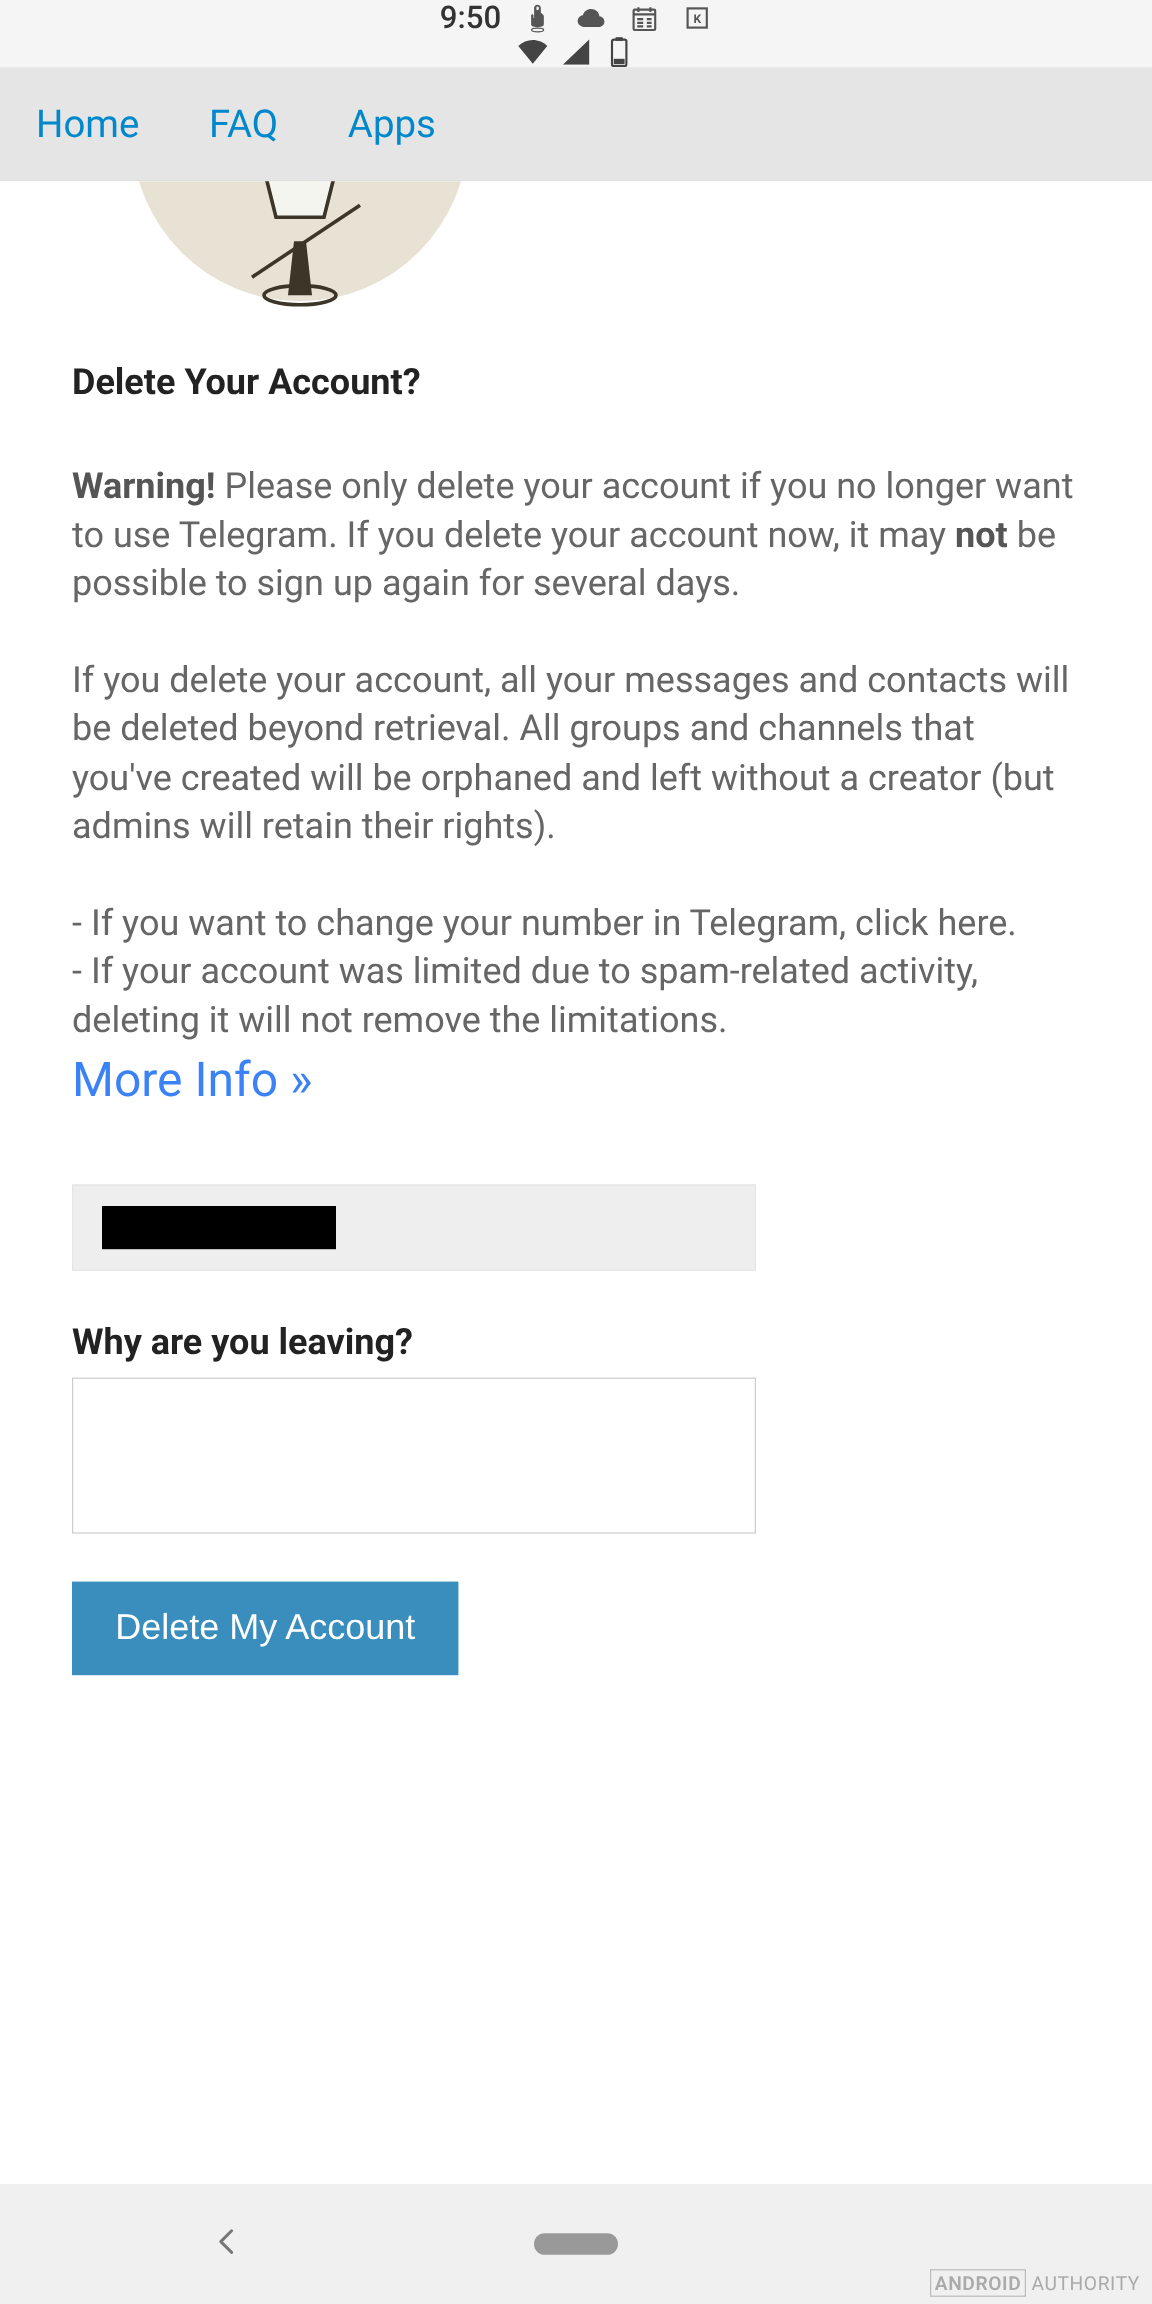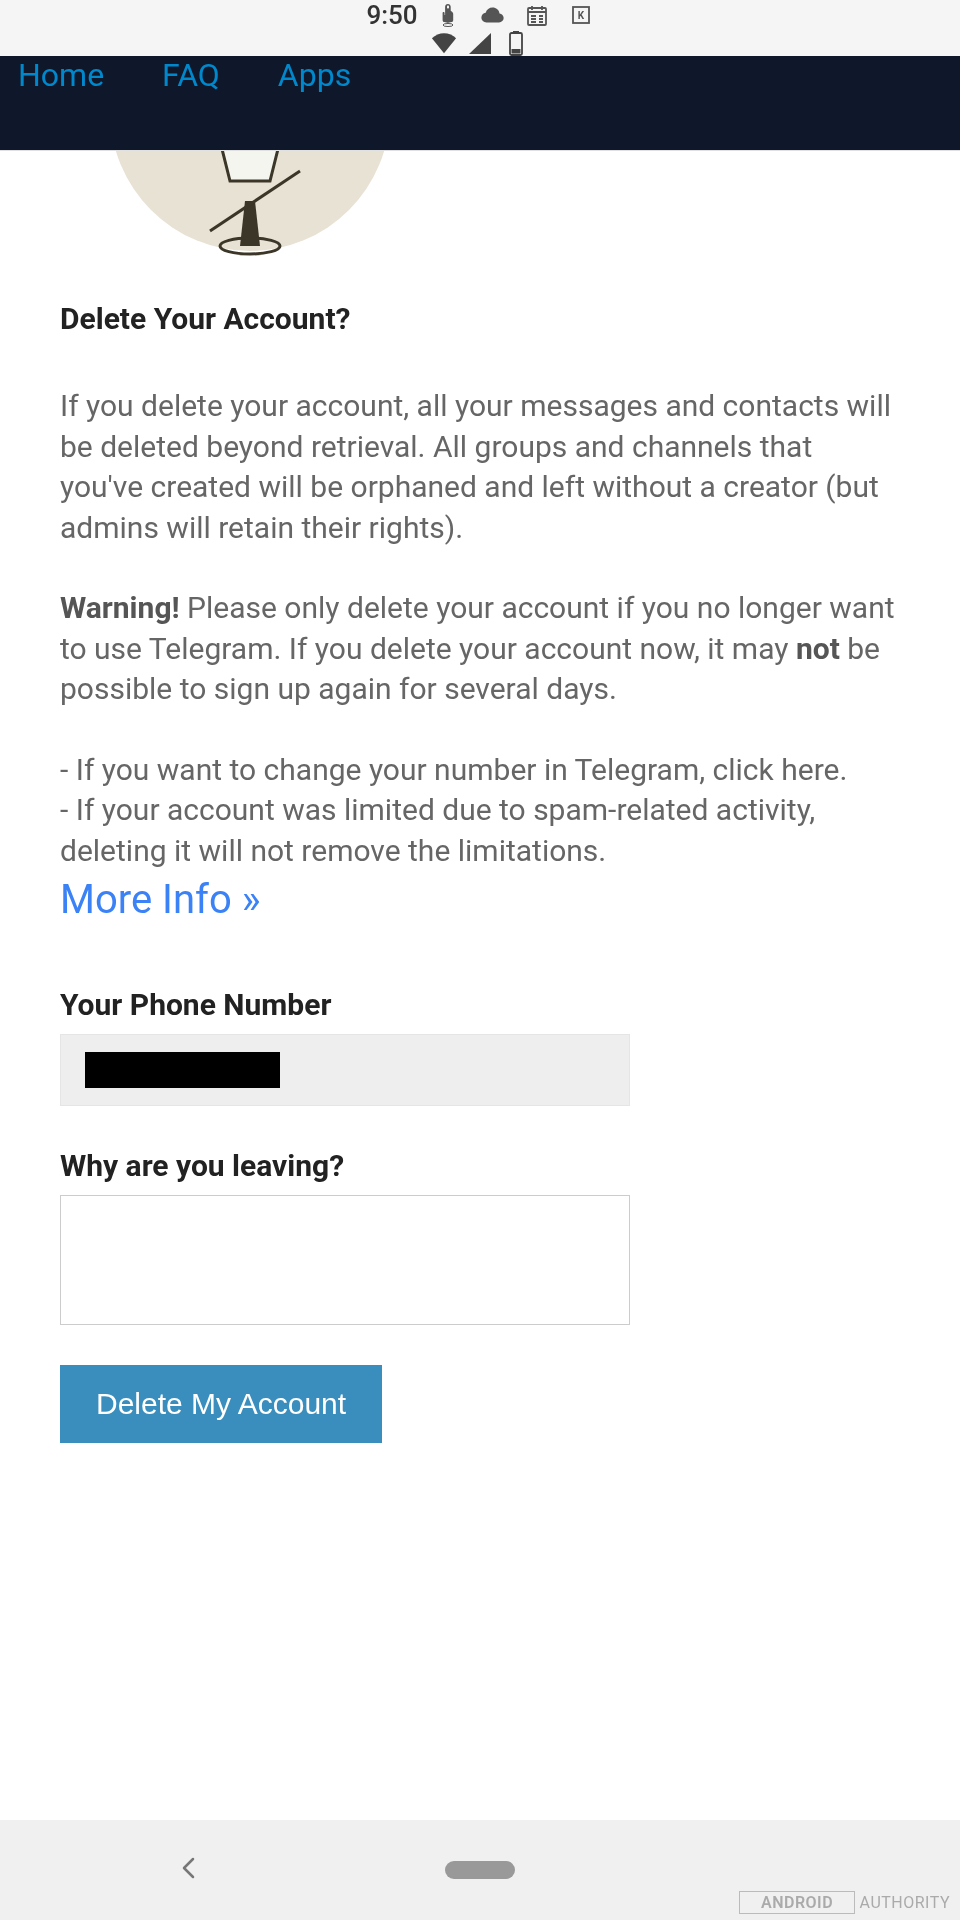--- a/index.html
+++ b/index.html
@@ -39,25 +39,25 @@
       color: #555;
     }
     .status-right {
       display: flex;
       align-items: center;
       gap: 10px;
     }
     .nav-bar {
       height: 95px;
       display: flex;
-      align-items: flex-start;
+      align-items: center;
       gap: 58px;
-      padding: 0 18px;
+      padding: 0 30px;
       border-bottom: 1px solid #e0e0e0;
-      background: #0f172a;
+      background: #e5e5e5;
     }
     .nav-link {
       font-size: 32px;
       color: #0088cc;
       font-weight: 400;
       cursor: pointer;
     }
     .content {
       padding: 0 60px;
       background: #fff;
@@ -178,21 +178,21 @@
     .watermark {
       position: absolute;
       right: 10px;
       bottom: 8px;
       font-size: 16px;
       color: #aaa;
       letter-spacing: 0.5px;
     }
     .watermark .box {
       border: 1px solid #bbb;
-      padding: 1px 21px;
+      padding: 1px 3px;
       font-weight: 600;
     }
   </style>
 </head>
 <body>
 
 <div class="status-bar">
   <div class="status-left">
     <span class="status-time">9:50</span>
     <span class="status-icon">
@@ -253,38 +253,37 @@
         <ellipse cx="80" cy="145" rx="30" ry="8" fill="none" stroke="#3b3628" stroke-width="3"></ellipse>
         <path d="M70 145L90 145L85 100L75 100z" fill="#3b3628"></path>
         <path d="M60 80L100 80L110 40L50 40z" fill="#f5f5f0" stroke="#3b3628" stroke-width="3"></path>
         <line x1="40" y1="130" x2="130" y2="70" stroke="#3b3628" stroke-width="3"></line>
       </svg>
     </div>
   </div>
 
   <h1 class="page-title">Delete Your Account?</h1>
 
-  <p class="paragraph">If you delete your account, all your messages and contacts will be deleted beyond retrieval. All groups and channels that you've created will be orphaned and left without a creator (but admins will retain their rights).</p>
-
   <p class="paragraph">
     <span class="bold">Warning!</span><span> Please only delete your account if you no longer want to use Telegram. If you delete your account now, it may </span><span class="bold">not</span><span> be possible to sign up again for several days.</span>
   </p>
+
+  <p class="paragraph">If you delete your account, all your messages and contacts will be deleted beyond retrieval. All groups and channels that you've created will be orphaned and left without a creator (but admins will retain their rights).</p>
 
   <div class="bullet-block">
     <div>
       <span>- If you want to change your number in Telegram, </span><span class="link">click here</span><span>.</span>
     </div>
     <div>
       <span>- If your account was limited due to spam-related activity, deleting it will </span><span class="bold">not</span><span> remove the limitations.</span>
     </div>
     <span class="more-info-link">More Info »</span>
   </div>
 
   <div class="form-section">
-    <label class="form-label">Your Phone Number</label>
     <div class="phone-input">
       <div class="redacted"></div>
     </div>
 
     <label class="form-label">Why are you leaving?</label>
     <textarea class="reason-textarea" style=""></textarea>
 
     <button class="delete-button">Delete My Account</button>
   </div>
 </div>

